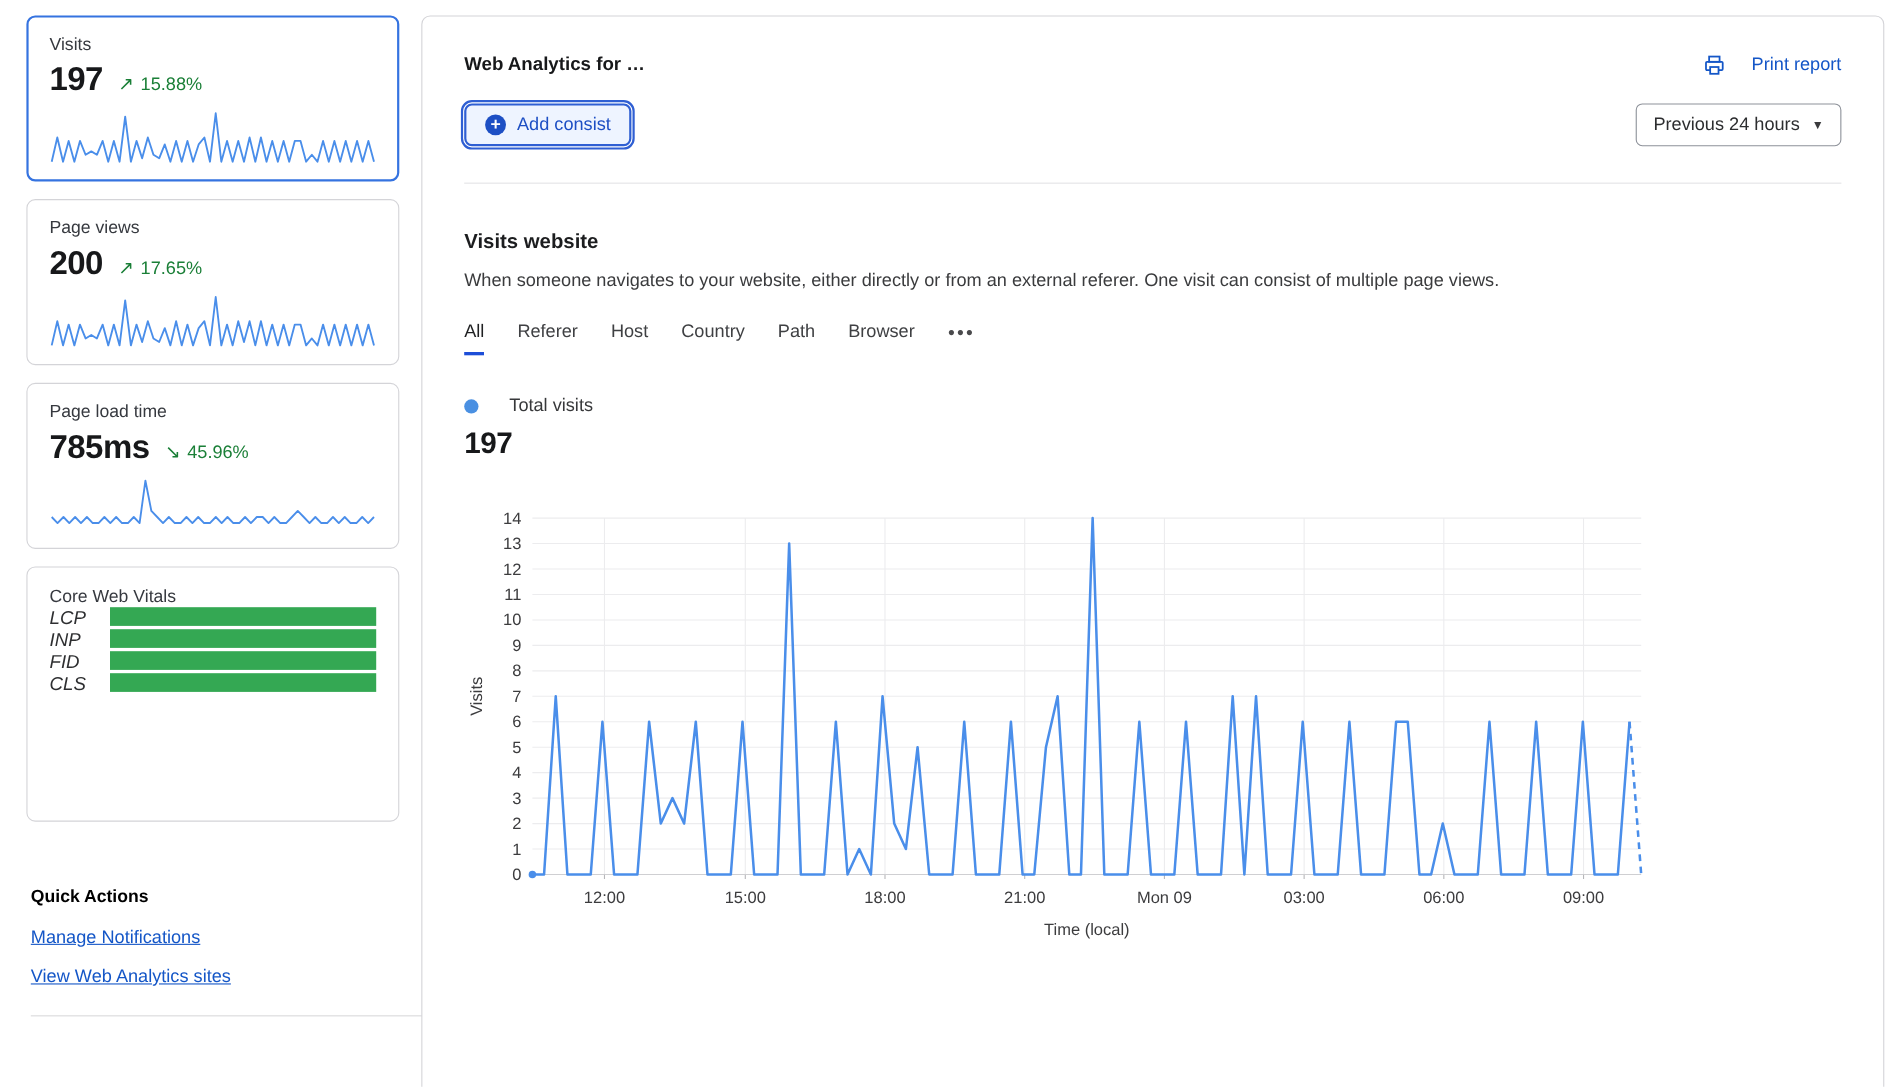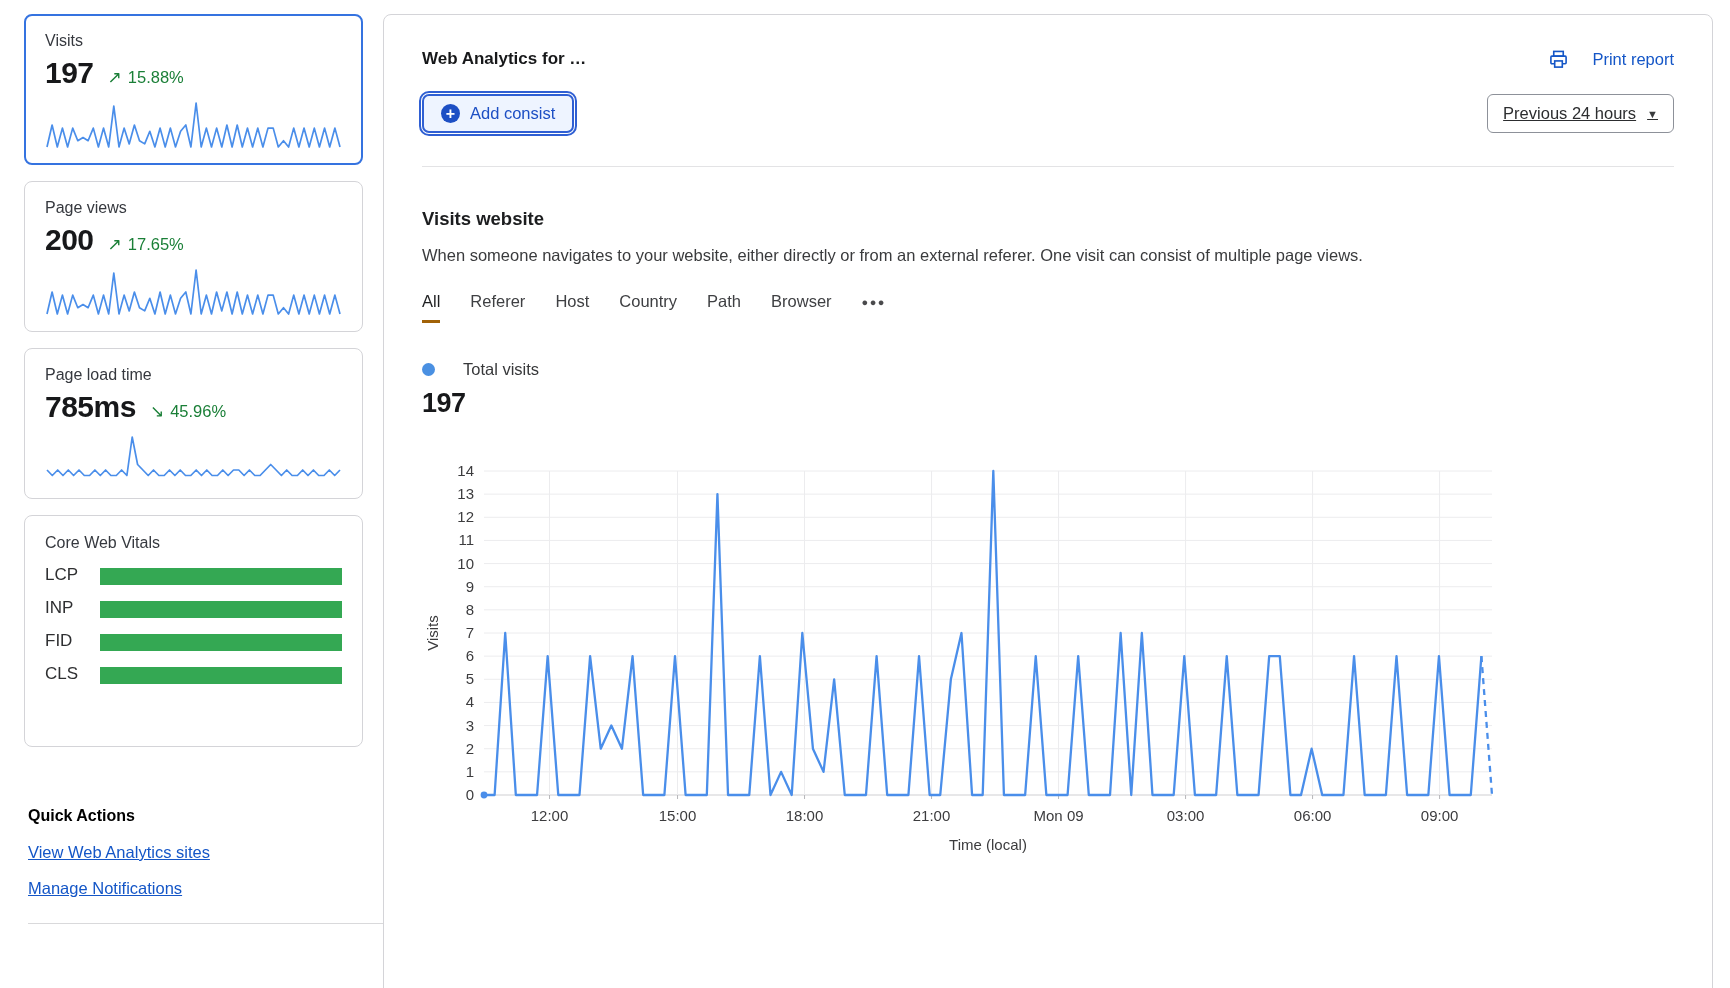--- a/index.html
+++ b/index.html
@@ -18,21 +18,21 @@
   .stat-title { font-size:16px; color:#36393f; }
   .stat-row { display:flex; align-items:baseline; gap:14px; margin-top:6px; }
   .stat-value { font-size:30px; font-weight:bold; color:#17181a; letter-spacing:-0.5px; }
   .stat-trend { font-size:16.5px; color:#1a7f37; display:inline-flex; align-items:baseline; gap:6px; }
   .trend-arrow { font-size:17px; }
   .sparkline { display:block; margin-top:8px; }
   .vitals-card {
     background:#fff; border:1px solid #d4d4d8; border-radius:8px;
     padding:18px 20px; height:232px; margin-bottom:16px;
   }
-  .vital-row { display:flex; align-items:flex-end; margin-top:13px; }
+  .vital-row { display:flex; align-items:flex-start; margin-top:0;font-style:italic; }
   .vital-row:first-of-type { margin-top:16px; }
   .vital-label { width:55px; font-size:17px; color:#2e2f31; }
   .vital-track { flex:1; height:17px; }
   .vital-bar { height:100%; background:#34a853; }
   .quick-actions { margin-top:60px; padding-left:4px; }
   .qa-title { font-size:16px; font-weight:bold; color:#000000; }
   .qa-link { display:inline-block; font-size:16.5px; color:#1456c7; text-decoration:underline; margin-top:19px; cursor:pointer; }
   .qa-link-wrap { line-height:1; }
   .sidebar-divider { border-bottom:1px solid #d9d9db; margin-top:26px; width:365px; }
   
@@ -52,30 +52,30 @@
     padding:8px 17px; font-size:16.5px; color:#1d4fc4; font-family:inherit; cursor:pointer;
   }
   .plus-icon {
     width:19px; height:19px; border-radius:50%; background:#1d4fc4; color:#fff;
     display:inline-flex; align-items:center; justify-content:center;
     font-size:16px; line-height:1; font-weight:bold;
   }
   .range-btn {
     display:inline-flex; align-items:center; gap:11px;
     background:#fff; border:1px solid #8d9199; border-radius:6px;
-    padding:9px 15px; font-size:16.5px; color:#2c2d2f; font-family:inherit; cursor:pointer;text-decoration:underline;
+    padding:9px 15px; font-size:16.5px; color:#2c2d2f; font-family:inherit; cursor:pointer;
   }
   .caret-down { font-size:11px; color:#3a3b3d; }
   .header-divider { border-bottom:1px solid #e3e3e5; margin-top:33px; }
   .panel-body { padding:41px 38px 0 38px; }
   .section-title { font-size:18.5px; font-weight:bold; color:#1c1d1f; }
   .section-desc { font-size:16.5px; color:#3a3b3d; margin-top:16px; }
   .tabs-row { display:flex; align-items:center; gap:30px; margin-top:27px; }
   .tab { font-size:16.5px; color:#3f4043; padding-bottom:9px; cursor:pointer; border-bottom:3px solid transparent; }
-  .tab.active { color:#1f2022; border-bottom:3px solid #a16207; }
+  .tab.active { color:#1f2022; border-bottom:3px solid #1d4ed8; }
   .tab-more { font-size:11px; color:#4a4a4c; letter-spacing:1.5px; padding-bottom:12px; cursor:pointer; }
   .legend-row { display:flex; align-items:center; gap:28px; margin-top:37px; }
   .legend-dot { width:13px; height:13px; border-radius:50%; background:#4a90e2; }
   .legend-label { font-size:16.5px; color:#37383a; }
   .total-number { font-size:27px; font-weight:bold; color:#17181a; margin-top:9px; letter-spacing:-0.5px; }
   .chart-wrap { margin-top:36px; margin-left:2px; }
 </style>
 </head>
 <body>
 
@@ -138,22 +138,22 @@
       <span class="vital-track"><span class="vital-bar" style="display: inline-block; width: 100%; background: rgb(52, 168, 83);"></span></span>
     </div>
     <div class="vital-row">
       <span class="vital-label">CLS</span>
       <span class="vital-track"><span class="vital-bar" style="display: inline-block; width: 100%; background: rgb(52, 168, 83);"></span></span>
     </div>
   </div>
 
   <div class="quick-actions">
     <div class="qa-title">Quick Actions</div>
+    <div class="qa-link-wrap"><a class="qa-link">Manage Notifications</a></div>
     <div class="qa-link-wrap"><a class="qa-link">View Web Analytics sites</a></div>
-    <div class="qa-link-wrap"><a class="qa-link">Manage Notifications</a></div>
     <div class="sidebar-divider"></div>
   </div>
 </div>
 
 <div class="main-panel">
   <div class="panel-header">
     <div class="header-row">
       <div class="panel-title">Web Analytics for …</div>
       <a class="print-link">
         <svg width="19" height="19" viewBox="0 0 20 20" fill="none" stroke="#1456c7" stroke-width="1.7">

